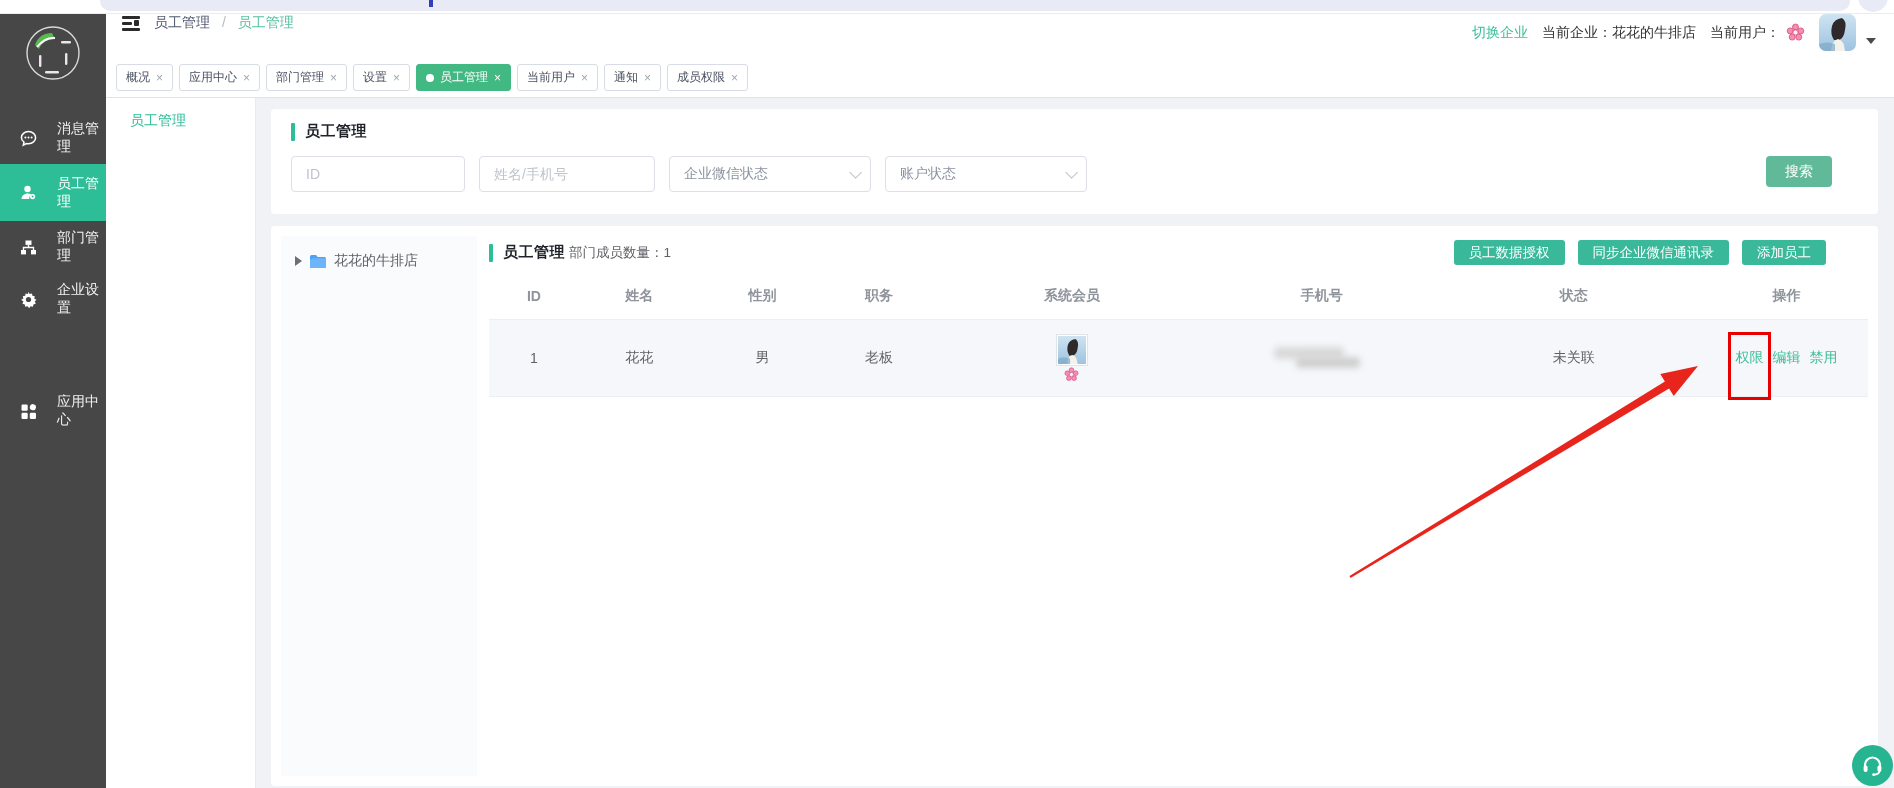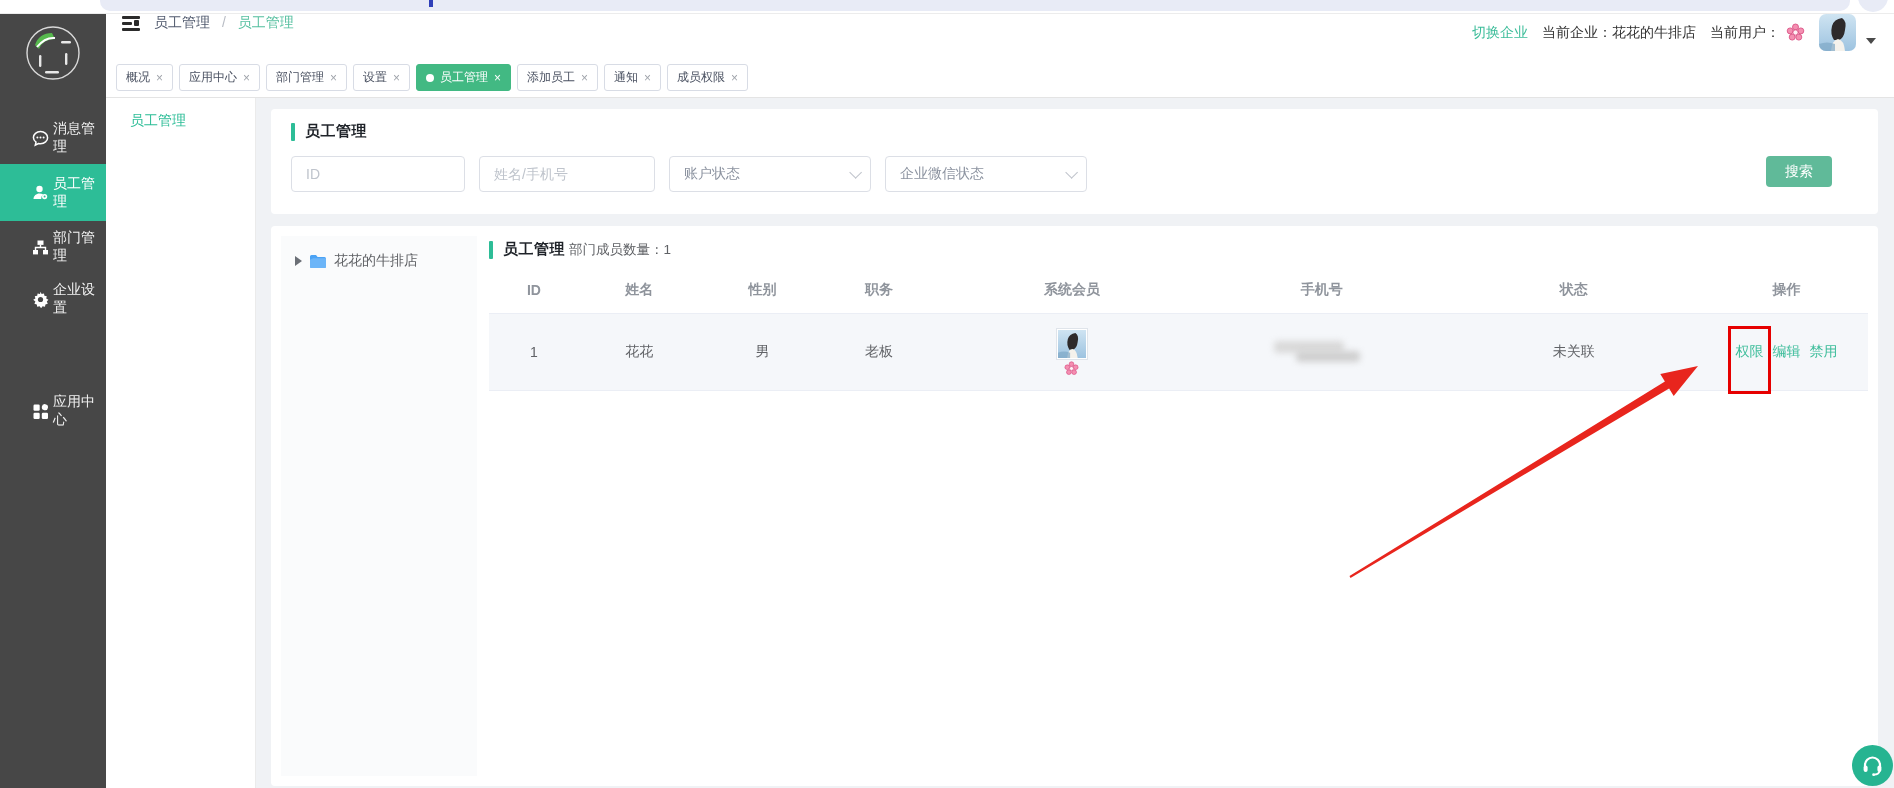--- a/index.html
+++ b/index.html
@@ -10,21 +10,21 @@
   
   .browser-strip { position:absolute; left:0; top:0; width:100%; height:14px; background:#fff; z-index:5; }
   .addr-bar { position:absolute; left:100px; right:44px; top:-10px; height:21px; border-radius:10px; background:#e8ebf6; }
   .addr-tick { position:absolute; left:429px; top:0; width:4px; height:7px; background:#2f3fb8; }
   .addr-circle { position:absolute; left:1858px; top:-18px; width:30px; height:30px; border-radius:50%; background:#e8ebf6; }
   .strip-line { position:absolute; left:0; top:13px; width:100%; height:1px; background:#ececec; }
 
   
   .sidebar { position:absolute; left:0; top:14px; width:106px; bottom:0; background:#474747; z-index:4; }
   .logo { height:78px; display:flex; align-items:center; justify-content:center; }
-  .nav-item { height:52px; display:flex; align-items:center; padding-left:32px; gap:4px;
+  .nav-item { height:52px; display:flex; align-items:center; padding-left:20px; gap:20px;
               color:#f2f2f2; font-size:14px; cursor:pointer; }
   .nav-item.active { background:#2dbd97; height:57px; color:#fff; }
   .nav-item .ico { width:17px; height:17px; flex:0 0 17px; display:flex; align-items:center; justify-content:center; }
   .nav-gap { height:60px; }
 
   
   .topbar { position:absolute; left:106px; top:14px; right:0; height:44px; background:#fff;
             display:flex; align-items:flex-start; justify-content:space-between; padding:0 18px 0 16px; z-index:3; }
   .topbar-left { display:flex; align-items:center; gap:14px; }
   .collapse-ico { width:18px; height:16px; position:relative; cursor:pointer; }
@@ -277,21 +277,21 @@
     <div class="tag-tab">
         <span>设置</span>
         <span class="close">×</span>
       </div>
     <div class="tag-tab active">
         <span class="dot"></span>
         <span>员工管理</span>
         <span class="close">×</span>
       </div>
     <div class="tag-tab">
-        <span>添加员工</span>
+        <span>当前用户</span>
         <span class="close">×</span>
       </div>
     <div class="tag-tab">
         <span>通知</span>
         <span class="close">×</span>
       </div>
     <div class="tag-tab">
         <span>成员权限</span>
         <span class="close">×</span>
       </div>
@@ -306,25 +306,25 @@
 
       <section class="filter-card">
         <div class="card-title">
           <i class="green-bar"></i>
           <b>员工管理</b>
         </div>
         <div class="filter-row">
           <input class="f-input" placeholder="ID" style="">
           <input class="f-input wide" placeholder="姓名/手机号" style="">
           <div class="f-select">
+            <span>企业微信状态</span>
+            <i class="sel-chevron"></i>
+          </div>
+          <div class="f-select">
             <span>账户状态</span>
-            <i class="sel-chevron"></i>
-          </div>
-          <div class="f-select">
-            <span>企业微信状态</span>
             <i class="sel-chevron"></i>
           </div>
           <button class="search-btn">搜索</button>
         </div>
       </section>
 
       <section class="table-card">
         <aside class="tree-panel">
           <div class="tree-node">
             <i class="tree-caret"></i>
@@ -338,20 +338,25 @@
           </div>
         </aside>
 
         <div class="table-area">
           <div class="table-top">
             <div class="card-title">
               <i class="green-bar"></i>
               <b>员工管理</b>
             </div>
             <span class="member-count">部门成员数量：1</span>
+            <div class="top-btns">
+              <button class="green-btn">员工数据授权</button>
+              <button class="green-btn">同步企业微信通讯录</button>
+              <button class="green-btn">添加员工</button>
+            </div>
           </div>
 
           <div class="thead">
             <div class="cell col-id">ID</div>
             <div class="cell col-name">姓名</div>
             <div class="cell col-gender">性别</div>
             <div class="cell col-job">职务</div>
             <div class="cell col-member">系统会员</div>
             <div class="cell col-phone">手机号</div>
             <div class="cell col-status">状态</div>

